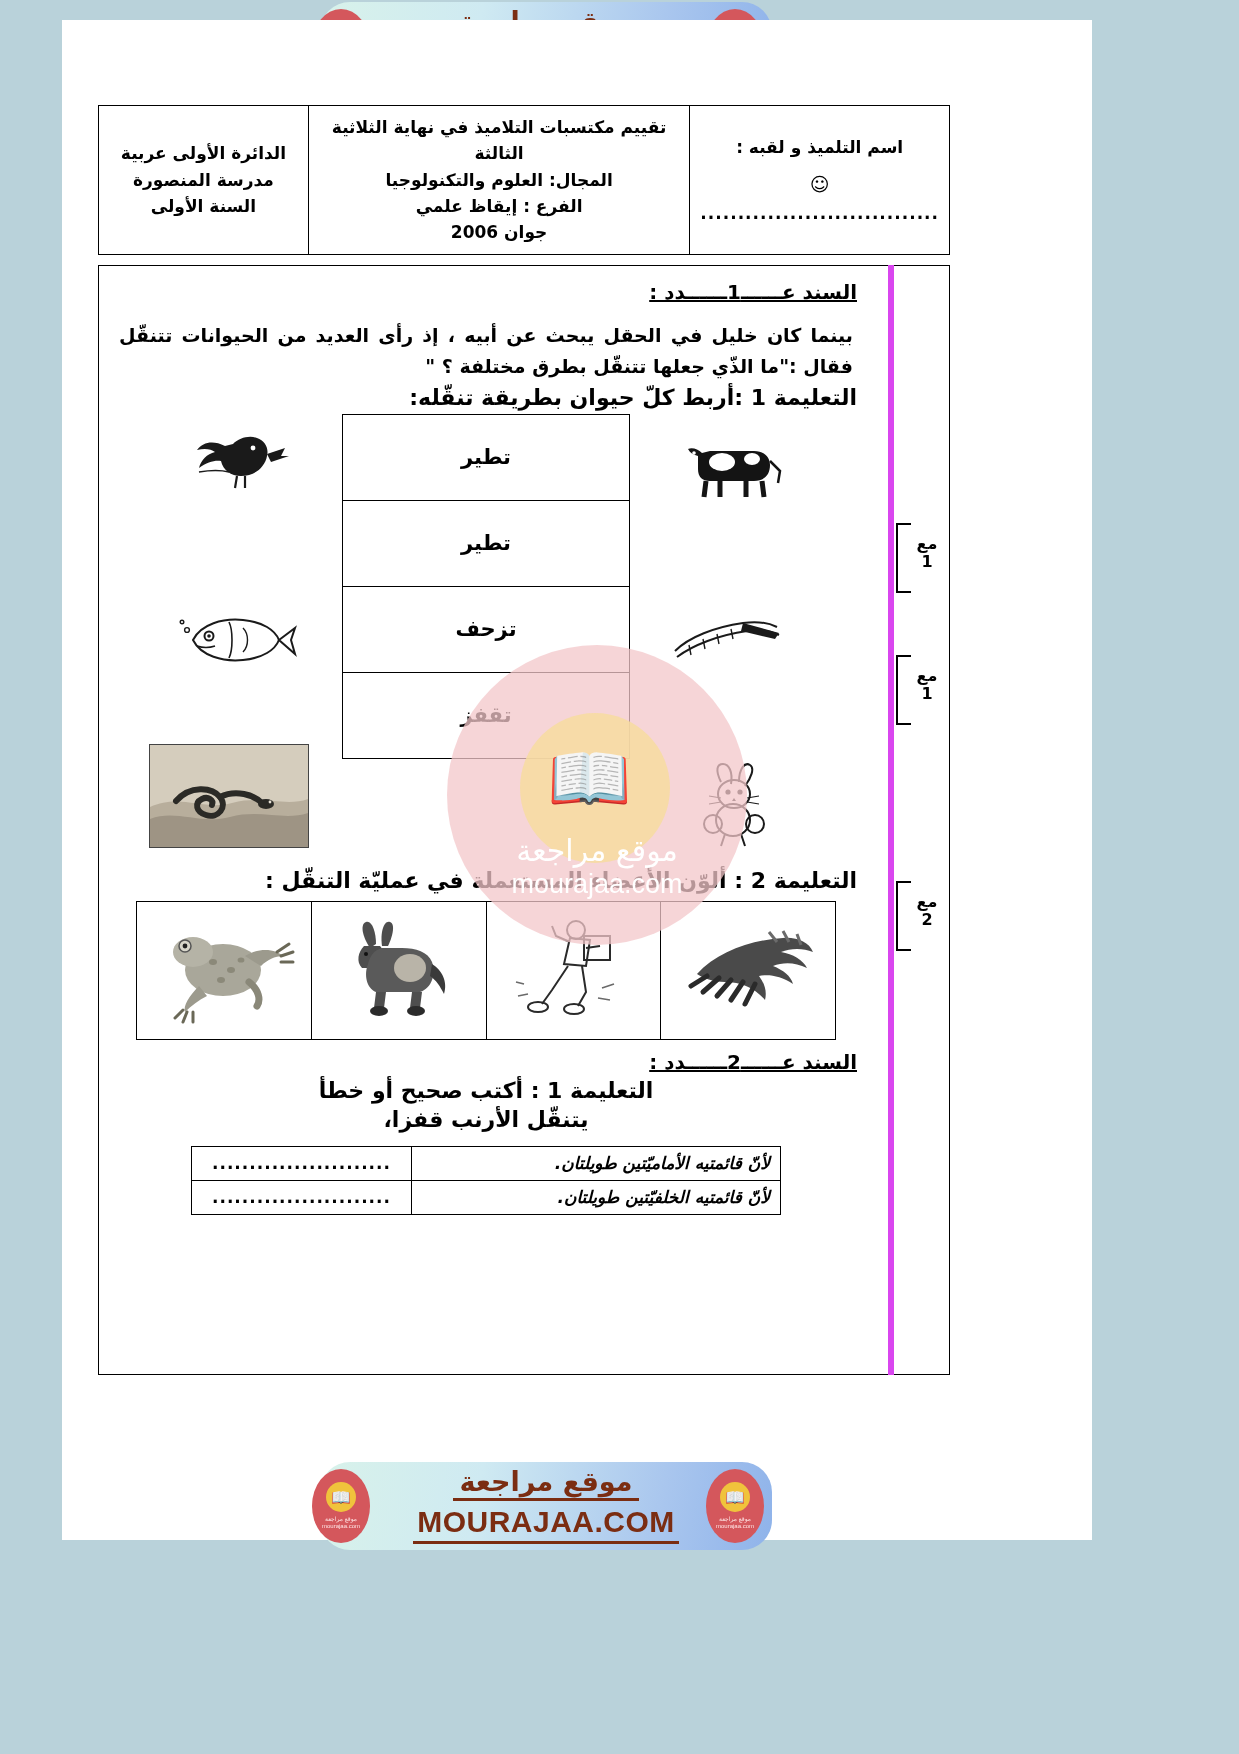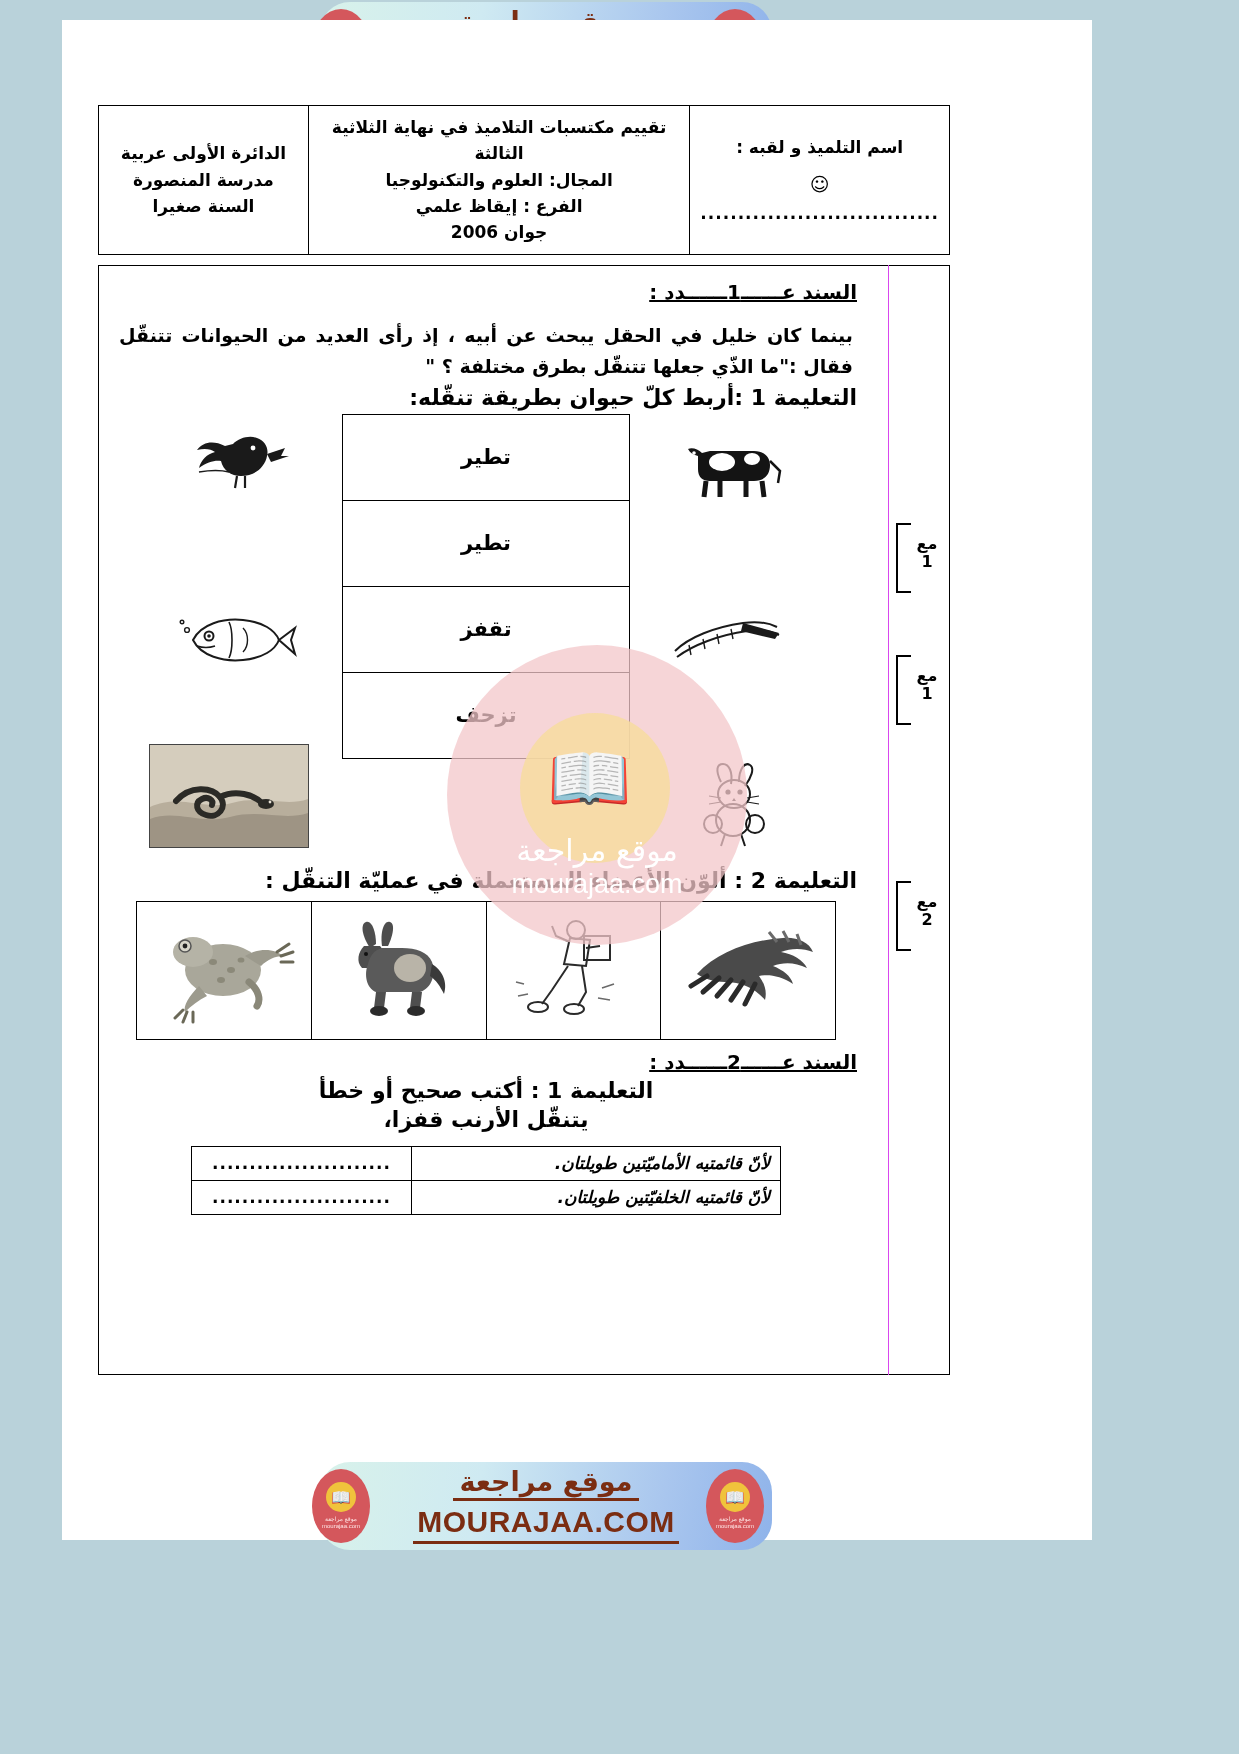--- a/index.html
+++ b/index.html
@@ -109,21 +109,21 @@
   .frame {
     position:absolute;
     left:36px; top:245px;
     width:852px; height:1110px;
     border:1px solid #000;
   }
   .score-col {
     position:absolute;
     right:-1px; top:-1px;
     width:62px; height:1110px;
-    border-left:1px solid #d946ef;
+    border-left:6px solid #d946ef;
     margin-left:26px;
   }
   .content {
     position:absolute;
     left:0; top:0;
     width:790px; height:1108px;
     padding:14px 32px 0 16px;
   }
 
   
@@ -313,21 +313,21 @@
       </td>
       <td class="hdr-mid">
         <div>تقييم مكتسبات التلاميذ في نهاية الثلاثية الثالثة</div>
         <div>المجال: العلوم والتكنولوجيا</div>
         <div>الفرع : إيقاظ علمي</div>
         <div>جوان 2006</div>
       </td>
       <td class="hdr-right">
         <div>الدائرة الأولى عربية</div>
         <div>مدرسة المنصورة</div>
-        <div>السنة صغيرا</div>
+        <div>السنة الأولى</div>
       </td>
     </tr>
   </tbody>
     </table>
 
   <div class="frame">
 
     <div class="score-col">
       <div class="bracket" style="top:258px;height:70px;">
         <div class="bk" style="height:70px;"></div>
@@ -385,24 +385,24 @@
 
         <table class="verbs">
           <tbody>
           <tr>
                 <td>تطير</td>
               </tr>
           <tr>
                 <td>تطير</td>
               </tr>
           <tr>
-                <td>تقفز</td>
+                <td>تزحف</td>
               </tr>
           <tr>
-                <td>تزحف</td>
+                <td>تقفز</td>
               </tr>
         </tbody>
           </table>
 
         <div class="anim a-fish">
           <svg width="120" height="66" viewBox="0 0 120 66">
             <path d="M14 34 C22 18 44 12 64 14 C84 16 96 24 100 34 C96 44 84 52 64 54 C44 56 22 50 14 34 Z" fill="none" stroke="#1a1a1a" stroke-width="2"></path>
             <path d="M100 34 L116 22 L112 34 L116 48 Z" fill="none" stroke="#1a1a1a" stroke-width="2"></path>
             <circle cx="30" cy="30" r="4.5" fill="none" stroke="#1a1a1a" stroke-width="2"></circle>
             <circle cx="30" cy="30" r="1.8" fill="#1a1a1a"></circle>

